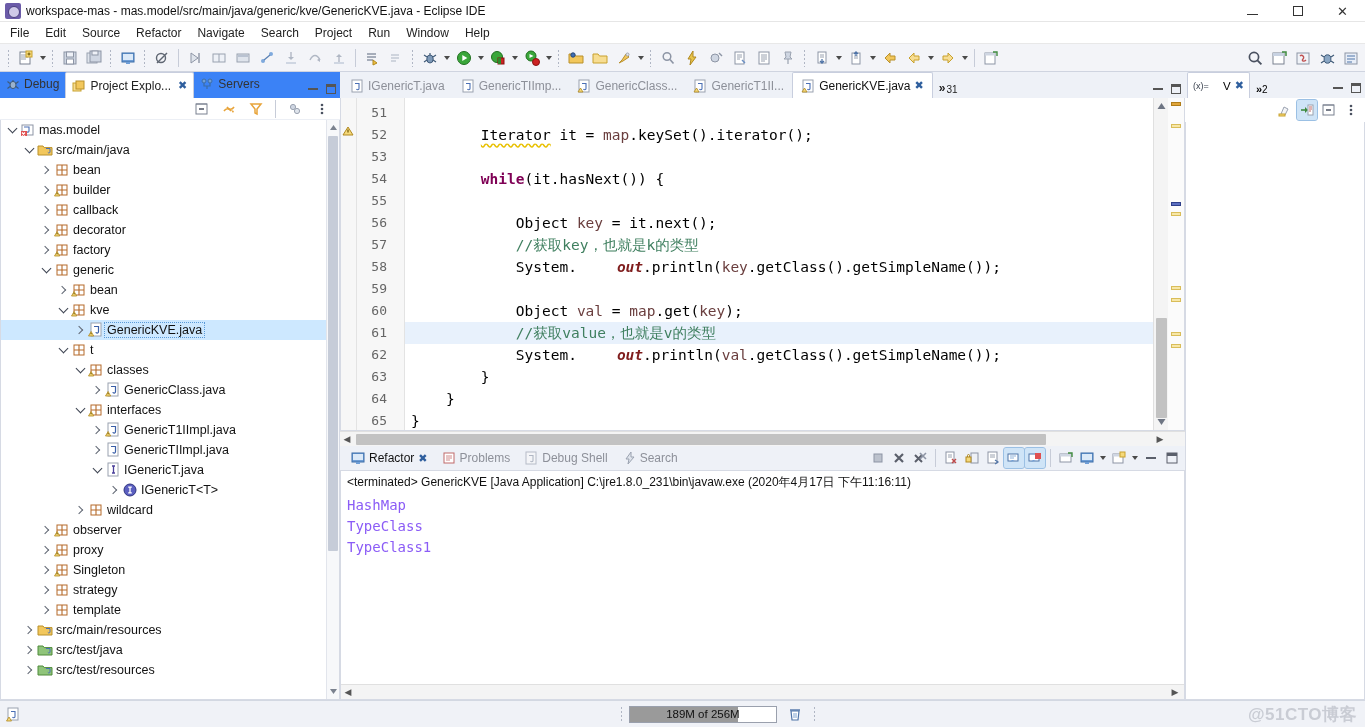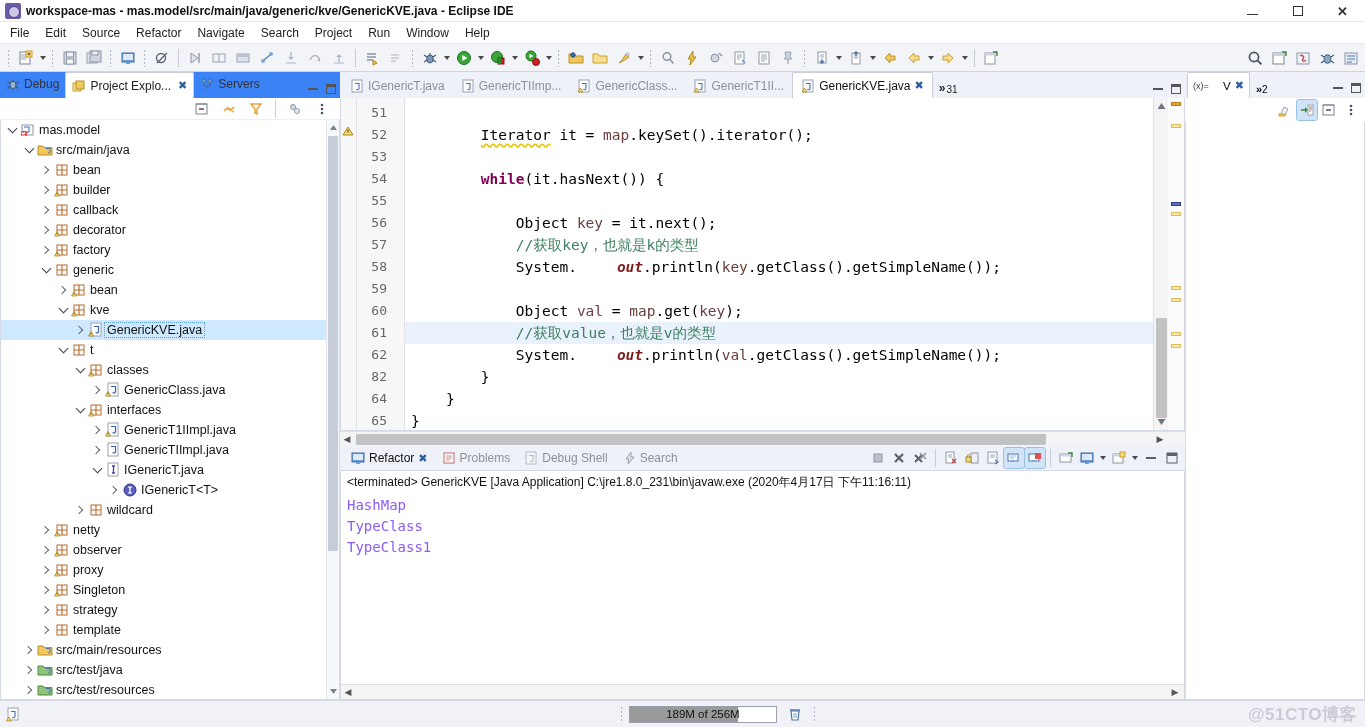--- a/index.html
+++ b/index.html
@@ -12,21 +12,20 @@
     background: #f0f0f0;
   }
   .app { width: 1365px; height: 727px; position: relative; background: #eef1f7; }
 
   
   .titlebar {
     height: 22px; background: #ffffff;
     display: flex; align-items: center;
     border-bottom: 1px solid #e6e6e6;
     position: relative;
-    font-weight: bold;
   }
   .titlebar .app-icon {
     width: 16px; height: 16px; margin: 0 5px 0 5px;
     background: #6b5ba8; border-radius: 2px;
     position: relative; flex: none;
   }
   .titlebar .app-icon::after {
     content: ""; position: absolute; left: 3px; top: 3px;
     width: 10px; height: 10px; border-radius: 50%;
     background: #cfc9e8; border: 1px solid #4a3e80;
@@ -811,33 +810,20 @@
               <span style="width: 38px; flex: 0 0 auto;"></span>
               <span class="twist closed"></span>
               <span class="ticon">
                 <svg width="16" height="16">
                   <rect x="3" y="3" width="10" height="10" fill="#fff" stroke="#b56a2a"></rect>
                   <path d="M3 8h10M8 3v10" stroke="#b56a2a" stroke-width="1.1"></path>
                   <path d="M0.5 14l2.6-4.5L5.7 14z" fill="#f5d97a" stroke="#b08820" stroke-width="0.8"></path>
                   <path d="M3.1 11v1.3" stroke="#6b5200" stroke-width="1"></path>
                 </svg>
               </span>
-              <span class="tlabel">netty</span>
-            </div>
-            <div class="trow">
-              <span style="width: 38px; flex: 0 0 auto;"></span>
-              <span class="twist closed"></span>
-              <span class="ticon">
-                <svg width="16" height="16">
-                  <rect x="3" y="3" width="10" height="10" fill="#fff" stroke="#b56a2a"></rect>
-                  <path d="M3 8h10M8 3v10" stroke="#b56a2a" stroke-width="1.1"></path>
-                  <path d="M0.5 14l2.6-4.5L5.7 14z" fill="#f5d97a" stroke="#b08820" stroke-width="0.8"></path>
-                  <path d="M3.1 11v1.3" stroke="#6b5200" stroke-width="1"></path>
-                </svg>
-              </span>
               <span class="tlabel">observer</span>
             </div>
             <div class="trow">
               <span style="width: 38px; flex: 0 0 auto;"></span>
               <span class="twist closed"></span>
               <span class="ticon">
                 <svg width="16" height="16">
                   <rect x="3" y="3" width="10" height="10" fill="#fff" stroke="#b56a2a"></rect>
                   <path d="M3 8h10M8 3v10" stroke="#b56a2a" stroke-width="1.1"></path>
                   <path d="M0.5 14l2.6-4.5L5.7 14z" fill="#f5d97a" stroke="#b08820" stroke-width="0.8"></path>
@@ -993,21 +979,21 @@
               <div class="gline">53</div>
               <div class="gline">54</div>
               <div class="gline">55</div>
               <div class="gline">56</div>
               <div class="gline">57</div>
               <div class="gline">58</div>
               <div class="gline">59</div>
               <div class="gline">60</div>
               <div class="gline">61</div>
               <div class="gline">62</div>
-              <div class="gline">82</div>
+              <div class="gline">63</div>
               <div class="gline">64</div>
               <div class="gline">65</div>
             </div>
           <div class="fold-col"></div>
           <div class="code" id="code-lines">
               <div class="cline">&nbsp;</div>
               <div class="cline"><span>        </span><span class="typ">Iterator</span><span> it = </span><span class="par">map</span><span>.keySet().iterator();</span></div>
               <div class="cline">&nbsp;</div>
               <div class="cline"><span>        </span><span class="kw">while</span><span>(it.hasNext()) {</span></div>
               <div class="cline">&nbsp;</div>

